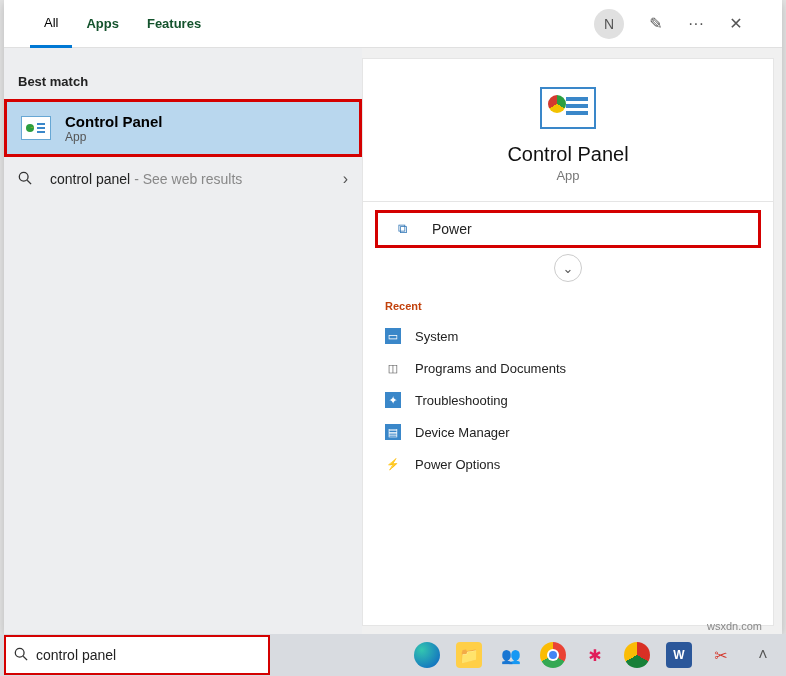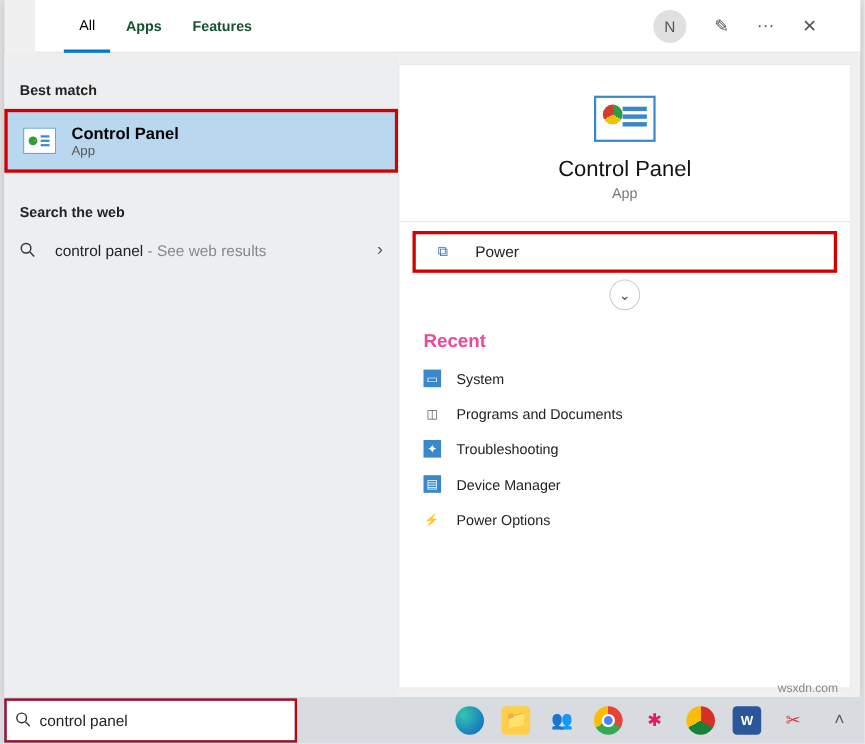--- a/index.html
+++ b/index.html
@@ -1,20 +1,20 @@
 <!DOCTYPE html>
 <html><head>
 <meta charset="utf-8">
 <style>
 * { margin: 0; padding: 0; box-sizing: border-box; font-family: "Segoe UI", Arial, sans-serif; }
 body { width: 786px; height: 676px; background: #e5e5e5; overflow: hidden; position: relative; }
 
 .window { position: absolute; top: 0; left: 4px; width: 778px; height: 634px; background: #f0f0f0; display: flex; flex-direction: column; box-shadow: 0 2px 10px rgba(0,0,0,.2); }
 
-.tabs { height: 48px; display: flex; align-items: center; padding: 0 26px; background: #fff; border-bottom: 1px solid #e0e0e0; position: relative; margin-left: 28px; }
+.tabs { height: 48px; display: flex; align-items: center; padding: 0 26px; background: #fff; border-bottom: 1px solid #e0e0e0; position: relative; }
 .tab { font-size: 13px; color: #14532d; padding: 0 14px; height: 48px; display: flex; align-items: center; cursor: pointer; font-weight: bold; }
 .tab.active { color: #000; font-weight: 500; border-bottom: 3px solid #0078d4; }
 .tab .caret { margin-left: 4px; font-size: 10px; }
 .tab-spacer { flex: 1; }
 .avatar-circle { width: 30px; height: 30px; border-radius: 50%; background: #e0e0e0; color: #555; display: flex; align-items: center; justify-content: center; font-size: 14px; margin: 0 12px; }
 .hdr-icon { width: 24px; color: #555; text-align: center; margin: 0 8px; font-size: 16px; cursor: pointer; }
 
 .main { flex: 1; display: flex; }
 .left { width: 358px; background: #edeef0; display: flex; flex-direction: column; }
 .right { flex: 1; background: #fff; margin: 10px 8px 8px 0; border: 1px solid #e5e5e5; display: flex; flex-direction: column; }
@@ -38,21 +38,21 @@
 .hero-icon::after { content:''; position:absolute; right:6px; top:8px; width:22px; height:4px; background:#3a87c9; box-shadow: 0 7px 0 #3a87c9, 0 14px 0 #3a87c9; }
 .hero-title { font-size: 20px; color: #111; margin-bottom: 2px; }
 .hero-sub { font-size: 13px; color: #777; }
 
 .act-row { display:flex; align-items:center; height:38px; padding:0 20px; font-size:14px; color:#222; cursor:pointer; }
 .act-row .ai { width:20px; margin-right:14px; color:#2e74b5; font-size:13px; }
 .act-open { border:3px solid #d40000; margin:8px 12px 0 12px; }
 
 .expand-chev { width:28px; height:28px; border:1px solid #ccc; border-radius:50%; margin: 6px auto 10px; display:flex; align-items:center; justify-content:center; font-size:13px; color:#555; cursor:pointer; }
 
-.recent-head { font-size:17px; font-weight:600; padding: 8px 22px 8px; color:#ec4899; }
+.recent-head { font-size:11px; font-weight:600; padding: 8px 22px 8px; color:#c2410c; }
 .rec-row { display:flex; align-items:center; height:32px; padding:0 22px; font-size:13px; color:#222; cursor:pointer; }
 .rec-row .ri { width:16px; height:16px; margin-right:14px; display:inline-flex; align-items:center; justify-content:center; font-size:11px; }
 
 .taskbar { position:absolute; left:0; bottom:0; width:786px; height:42px; background:#d8dbe0; display:flex; align-items:center; }
 .search-box { width:266px; height:40px; margin-left:4px; border:2px solid #0078d4; outline:2px solid #d40000; outline-offset:-2px; background:#fff; display:flex; align-items:center; }
 .search-box .si { width:30px; text-align:center; color:#333; font-size:14px; }
 .search-box input { border:0; outline:0; flex:1; font-size:14px; color:#222; background:transparent; }
 
 .tray { display:flex; align-items:center; gap:16px; margin-left:auto; padding-right:10px; }
 .tray-ico { width:26px; height:26px; border-radius:4px; font-size:16px; display:flex; align-items:center; justify-content:center; }
@@ -89,21 +89,20 @@
               <rect x="13" y="8" width="8" height="2" fill="#3a87c9"></rect>
               <rect x="13" y="12" width="8" height="2" fill="#3a87c9"></rect>
             </svg>
         </div>
         <div>
           <div class="result-title">Control Panel</div>
           <div class="result-sub">App</div>
         </div>
       </div>
 
-      <div class="sect-head">Search the web</div>
 
       <div class="web-row">
         <span class="si">
           <svg class="svg-search" viewBox="0 0 16 16">
               <circle cx="6.5" cy="6.5" r="5" fill="none" stroke="#333" stroke-width="1.5"></circle>
               <line x1="10.5" y1="10.5" x2="15" y2="15" stroke="#333" stroke-width="1.5"></line>
             </svg>
         </span>
         <span class="primary">control panel</span>
         <span class="secondary"> - See web results</span>

